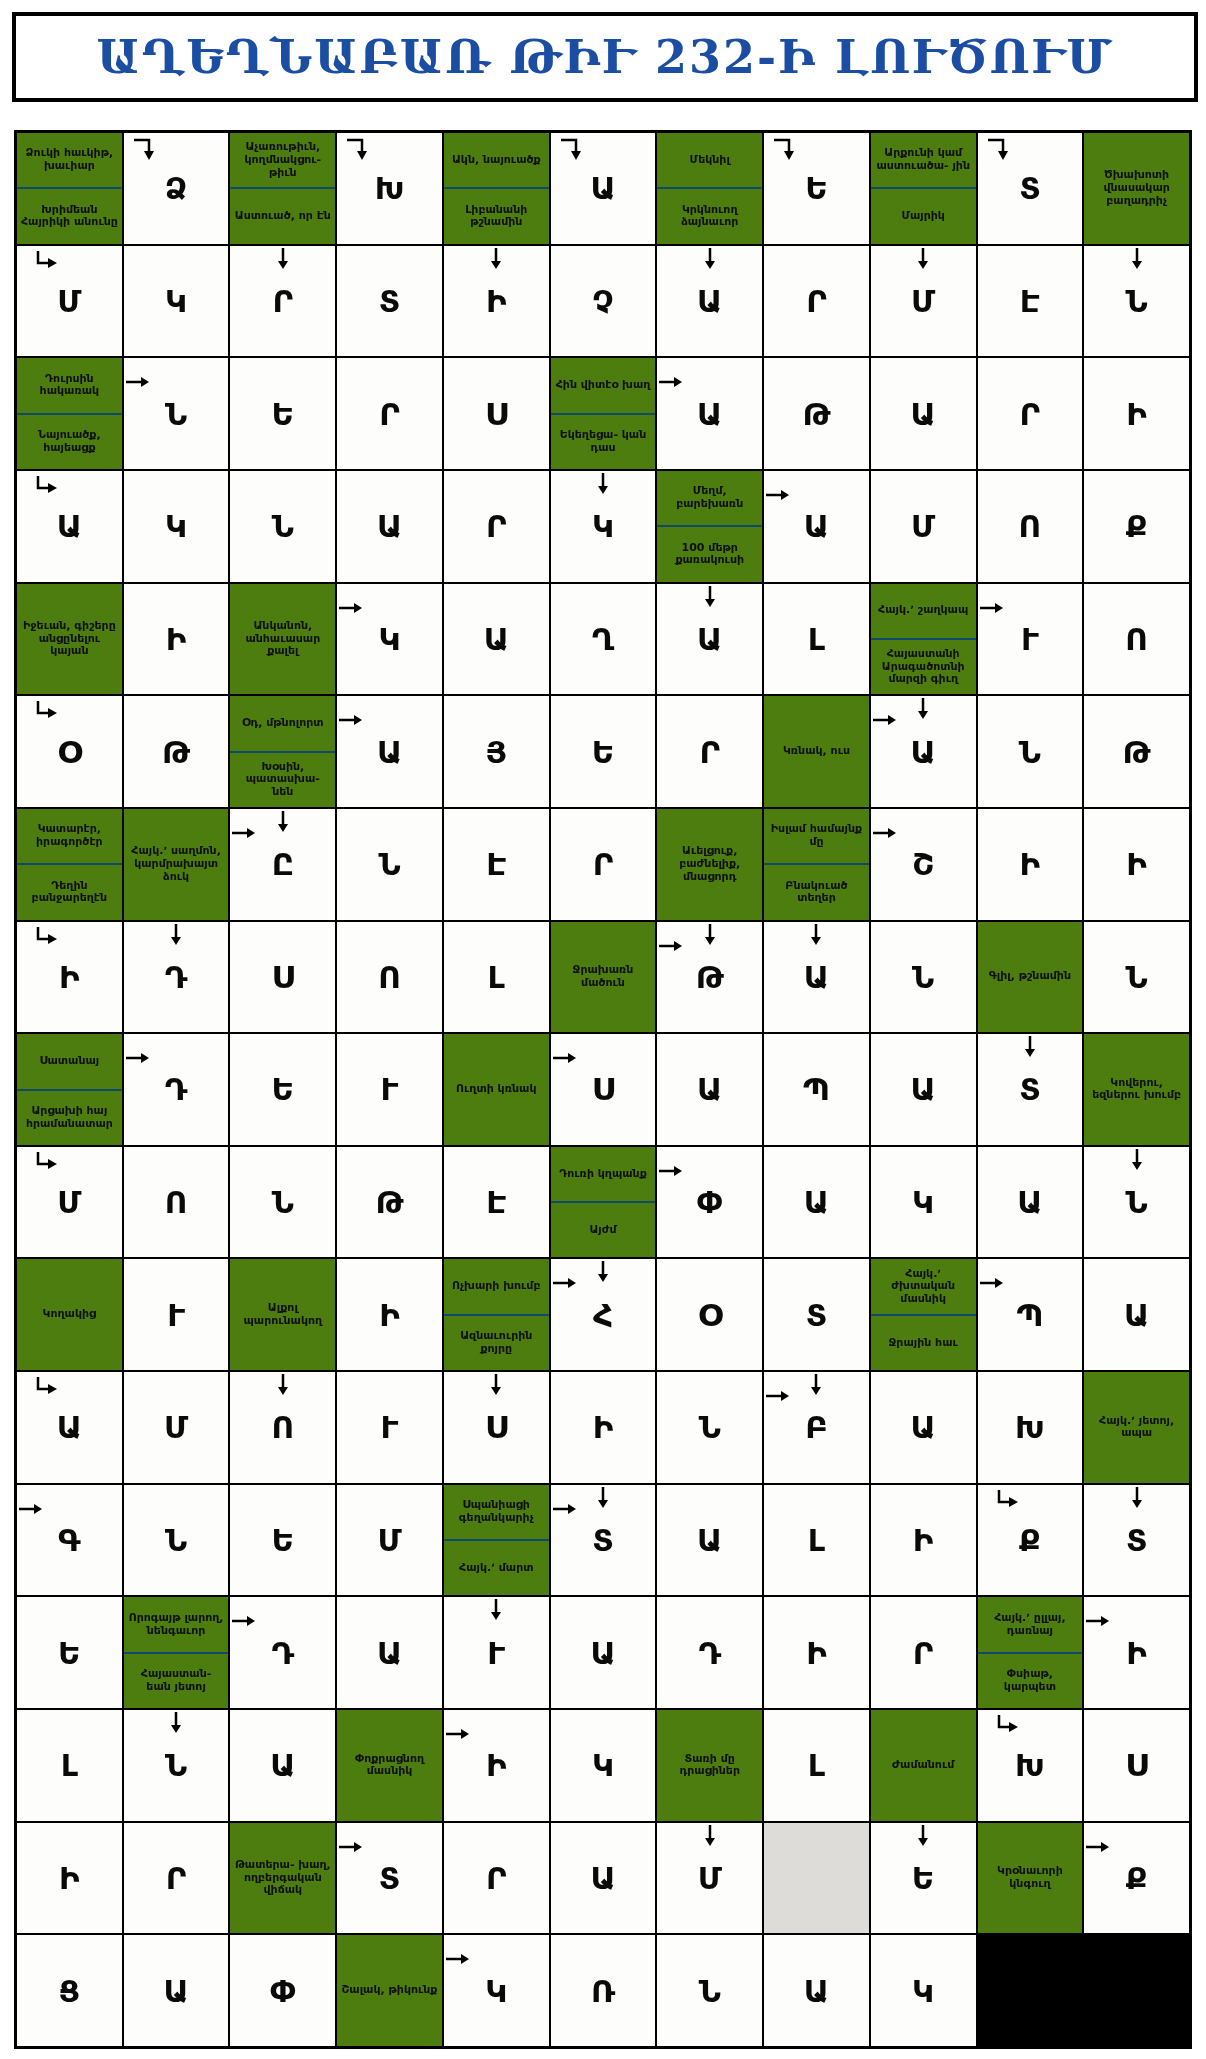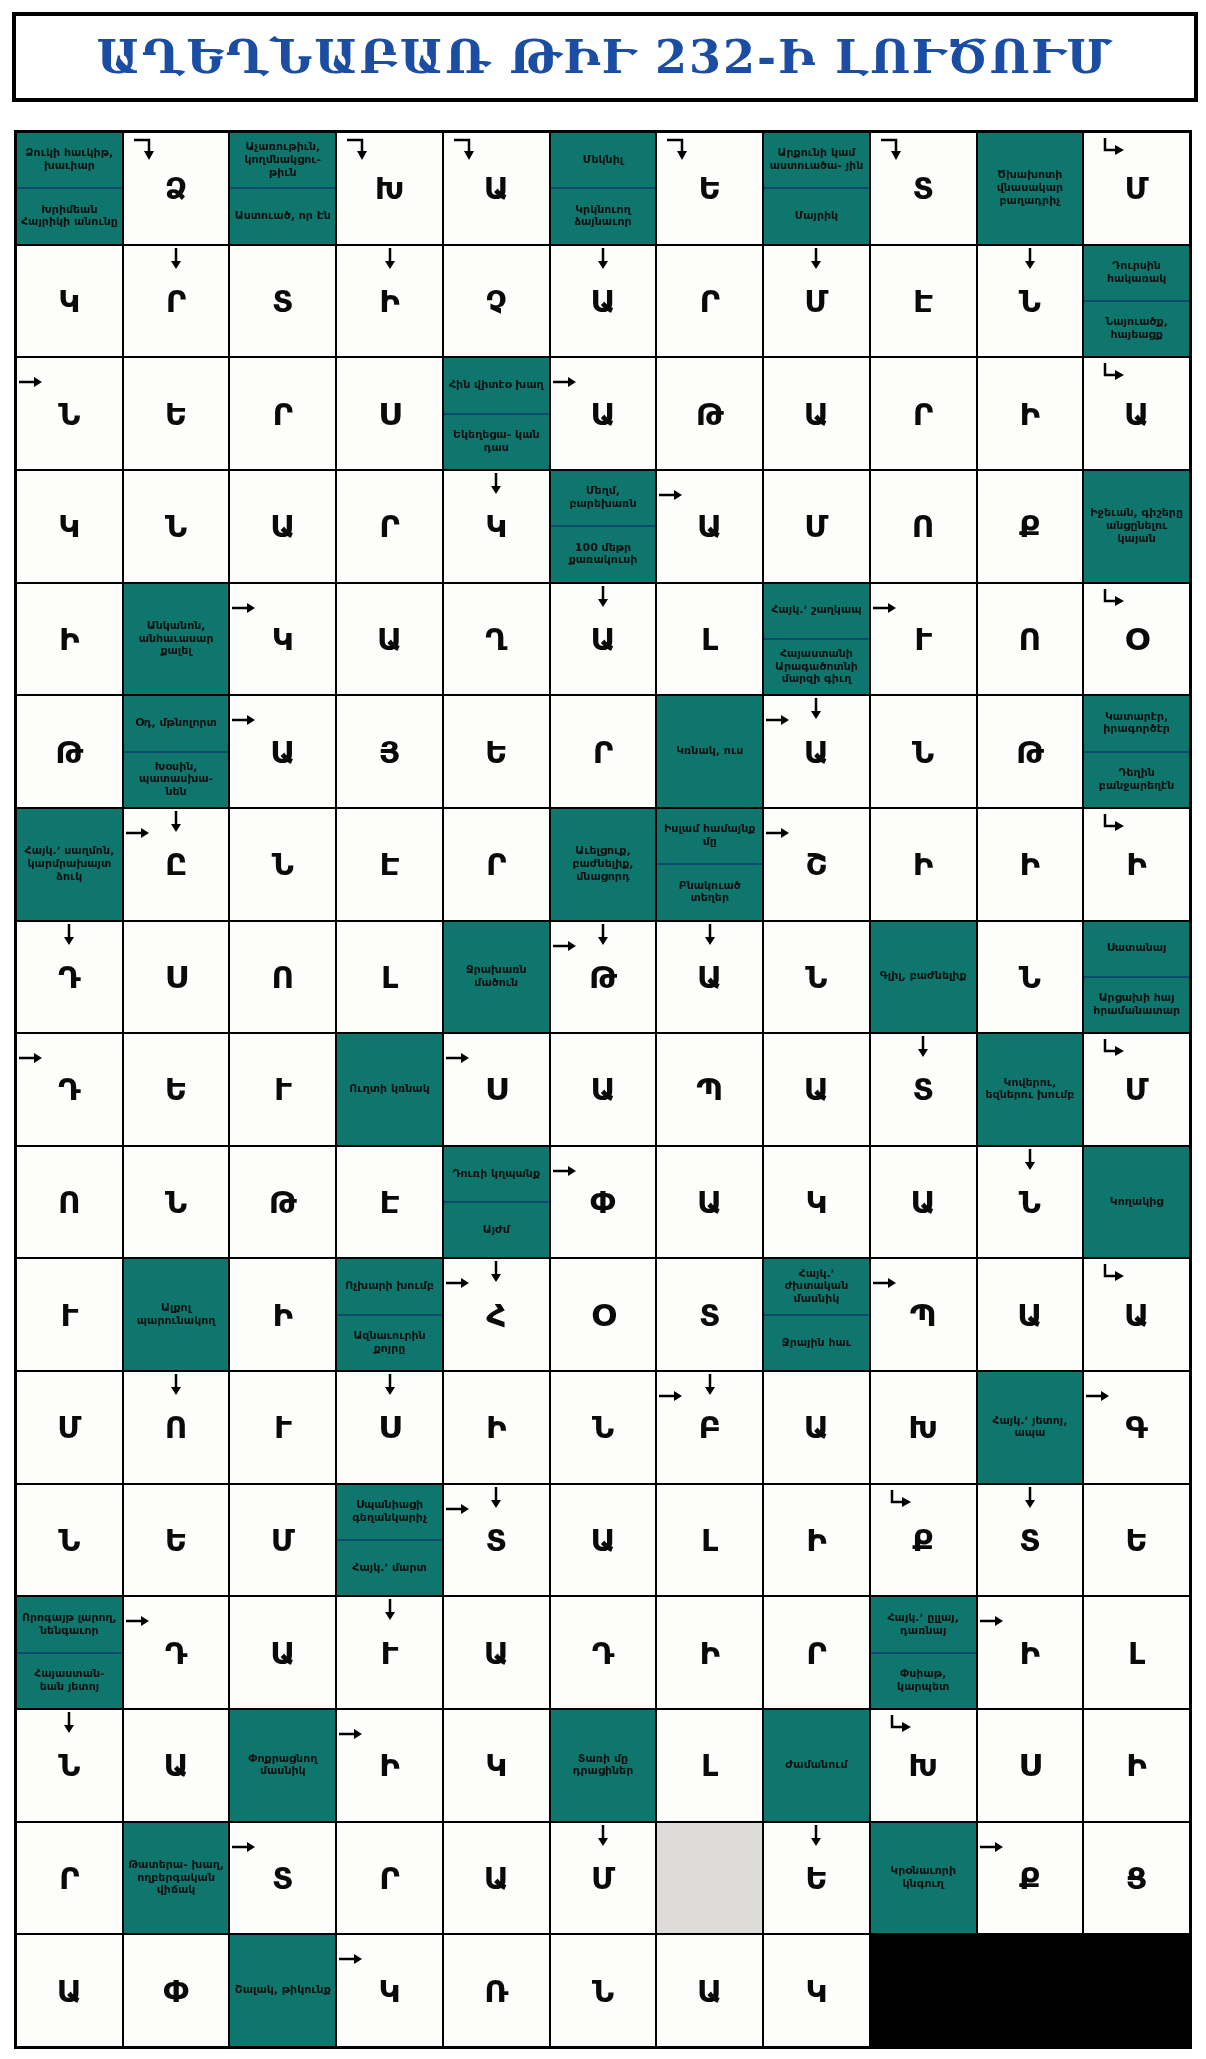--- a/index.html
+++ b/index.html
@@ -6,21 +6,21 @@
   .page{position:relative;width:1206px;height:2059px;background:#fff;overflow:hidden;
         font-family:"DejaVu Sans",sans-serif;}
   .title-box{position:absolute;left:12px;top:12px;width:1178px;height:82px;
         border:4px solid #000;background:#fff;display:flex;align-items:center;justify-content:center;}
   .title{font-family:"DejaVu Serif",serif;font-weight:bold;font-size:46px;
         letter-spacing:2px;white-space:nowrap;}
   .grid{position:absolute;left:14px;top:130px;width:1178px;height:1919px;
         display:grid;grid-template-columns:repeat(11,1fr);grid-template-rows:repeat(17,1fr);
         gap:2px;background:#000;border:3px solid #000;box-sizing:border-box;}
   .cell{background:#fdfdfc;position:relative;display:flex;align-items:center;justify-content:center;}
-  .cell.clue{background:#0f766e;flex-direction:column;align-items:stretch;justify-content:center;padding:0;}
+  .cell.clue{background:#4d7c0f;flex-direction:column;align-items:stretch;justify-content:center;padding:0;}
   .cell.blank{background:#dddcd8;}
   .part{flex:1;display:flex;align-items:center;justify-content:center;text-align:center;
         font-size:11px;font-weight:bold;line-height:1.16;padding:2px 3px;color:#101010;}
   .part + .part{border-top:2px solid #0c4a6e;}
   .letter{font-size:31px;font-weight:bold;color:#0a0a0a;}
   .arr{position:absolute;pointer-events:none;}
   .arr.r{left:2px;top:16px;}
   .arr.d{left:50%;margin-left:-7px;top:2px;}
   .arr.ld{left:10px;top:3px;}
   .arr.dr{left:16px;top:5px;}
@@ -48,20 +48,24 @@
         <div class="part">Աչառութիւն, կողմնակցու- թիւն</div>
         <div class="part">Աստուած, որ Էն</div>
       </div>
       <div class="cell">
         <span class="letter">Խ</span>
         <span class="arr ld"><svg width="26" height="26" viewBox="0 0 26 26">
             <path d="M0 4 H15 V15" stroke="#000" stroke-width="2.5" fill="none"></path>
             <polygon points="10,15 20,15 15,24" fill="#000"></polygon>
           </svg></span>
       </div>
+      <div class="cell clue">
+        <div class="part">Ակն, նայուածք</div>
+        <div class="part">Լիբանանի թշնամին</div>
+      </div>
       <div class="cell">
         <span class="letter">Ա</span>
         <span class="arr ld"><svg width="26" height="26" viewBox="0 0 26 26">
             <path d="M0 4 H15 V15" stroke="#000" stroke-width="2.5" fill="none"></path>
             <polygon points="10,15 20,15 15,24" fill="#000"></polygon>
           </svg></span>
       </div>
       <div class="cell clue">
         <div class="part">Մեկնիլ</div>
         <div class="part">Կրկնուող ձայնաւոր</div>
@@ -417,21 +421,21 @@
         <span class="letter">Ա</span>
         <span class="arr d"><svg width="14" height="22" viewBox="0 0 14 22">
             <path d="M7 0 V13" stroke="#000" stroke-width="2.5" fill="none"></path>
             <polygon points="2,13 12,13 7,21" fill="#000"></polygon>
           </svg></span>
       </div>
       <div class="cell">
         <span class="letter">Ն</span>
       </div>
       <div class="cell clue">
-        <div class="part">Գլիլ, բաժնելիք</div>
+        <div class="part">Գլիլ, թշնամին</div>
       </div>
       <div class="cell">
         <span class="letter">Ն</span>
       </div>
       <div class="cell clue">
         <div class="part">Սատանայ</div>
         <div class="part">Արցախի հայ հրամանատար</div>
       </div>
       <div class="cell">
         <span class="letter">Դ</span>

